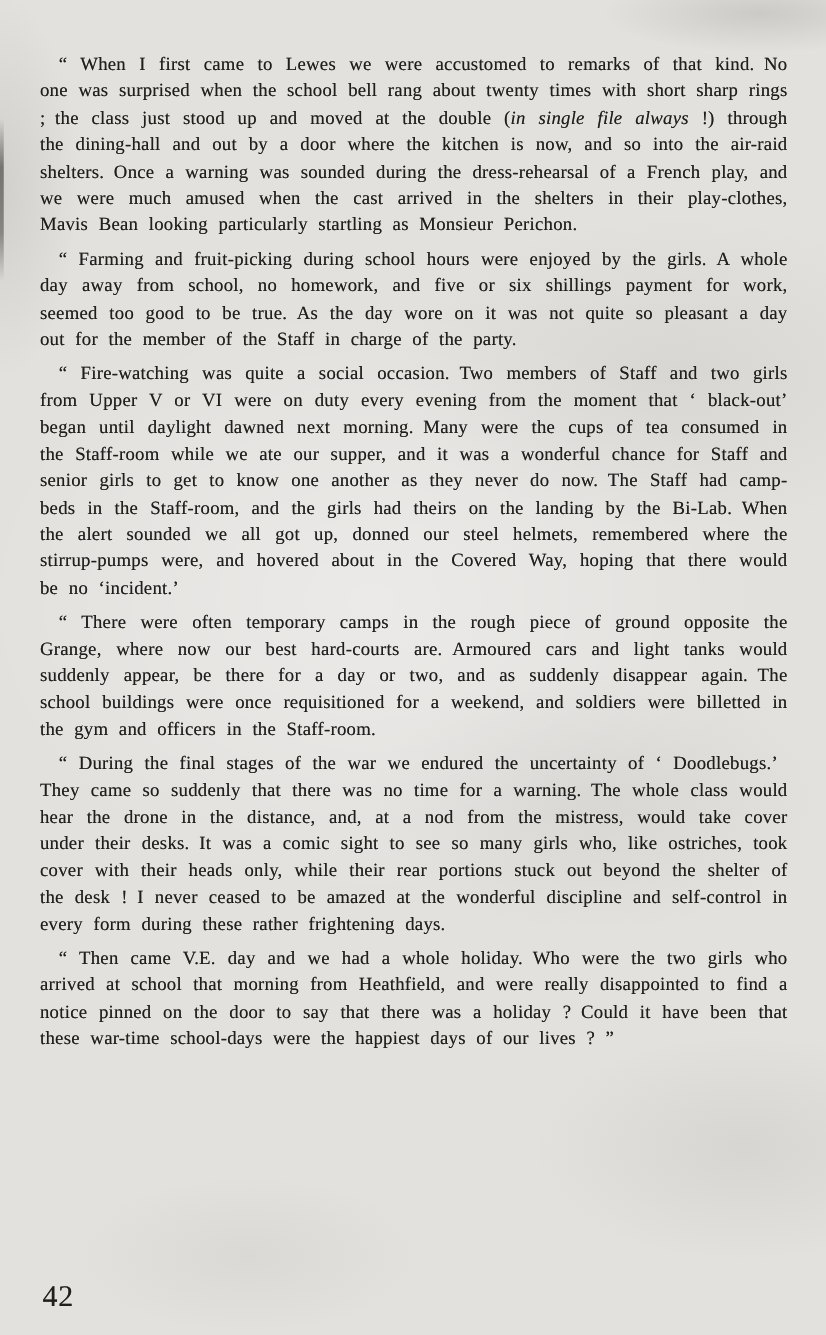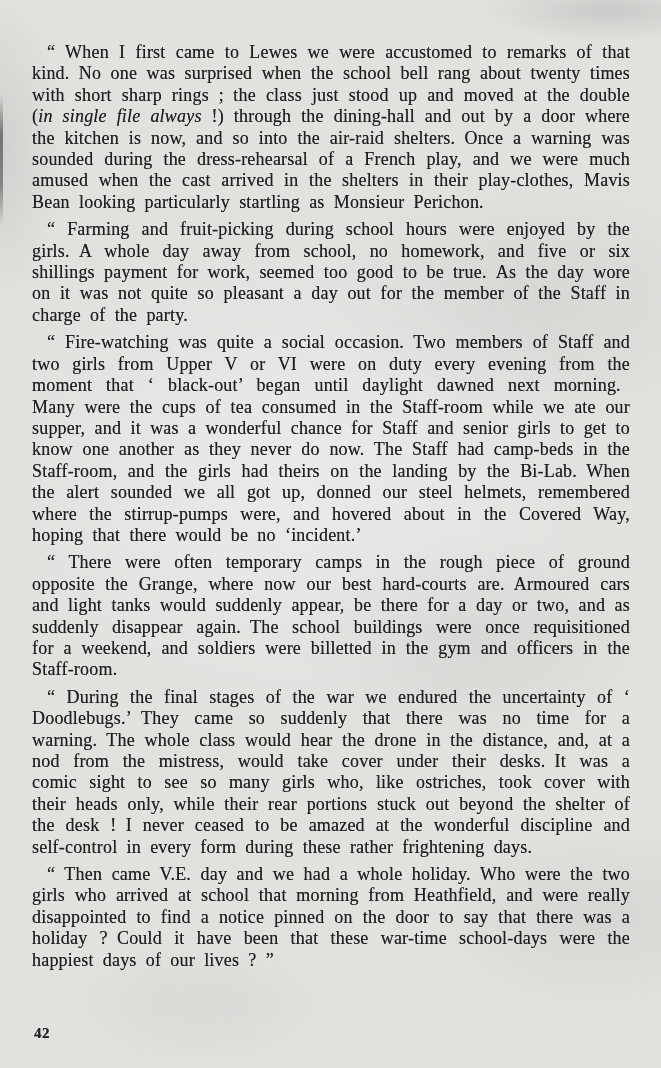--- a/index.html
+++ b/index.html
@@ -38,37 +38,37 @@
     background: linear-gradient(to bottom, transparent, rgba(40,40,38,.55) 30%, rgba(40,40,38,.45) 70%, transparent);
   }
   .text-block {
     position: absolute;
     left: 32px;
     top: 42px;
     width: 598px;
   }
   .text-block p {
     margin: 0 0 6px 0;
-    font-size: 18px;
+    font-size: 15px;
     line-height: 21.4px;
     text-align: justify;
     text-indent: 15px;
     word-spacing: 4.5px;
     letter-spacing: 0.2px;
     text-shadow: 0 0 0.5px rgba(25,24,22,.65);
   }
   .text-block .it {
     font-style: italic;
   }
   .page-number {
     position: absolute;
     left: 34px;
     top: 1025px;
-    font-size: 15px;
-    font-weight: 700;
+    font-size: 24px;
+    font-weight: 400;
     letter-spacing: 0.5px;
     text-shadow: 0 0 0.5px rgba(25,24,22,.65);
   }
 </style>
 </head>
 <body>
 
 <div class="page">
   <div class="edge-artifact"></div>
   <div class="text-block">

